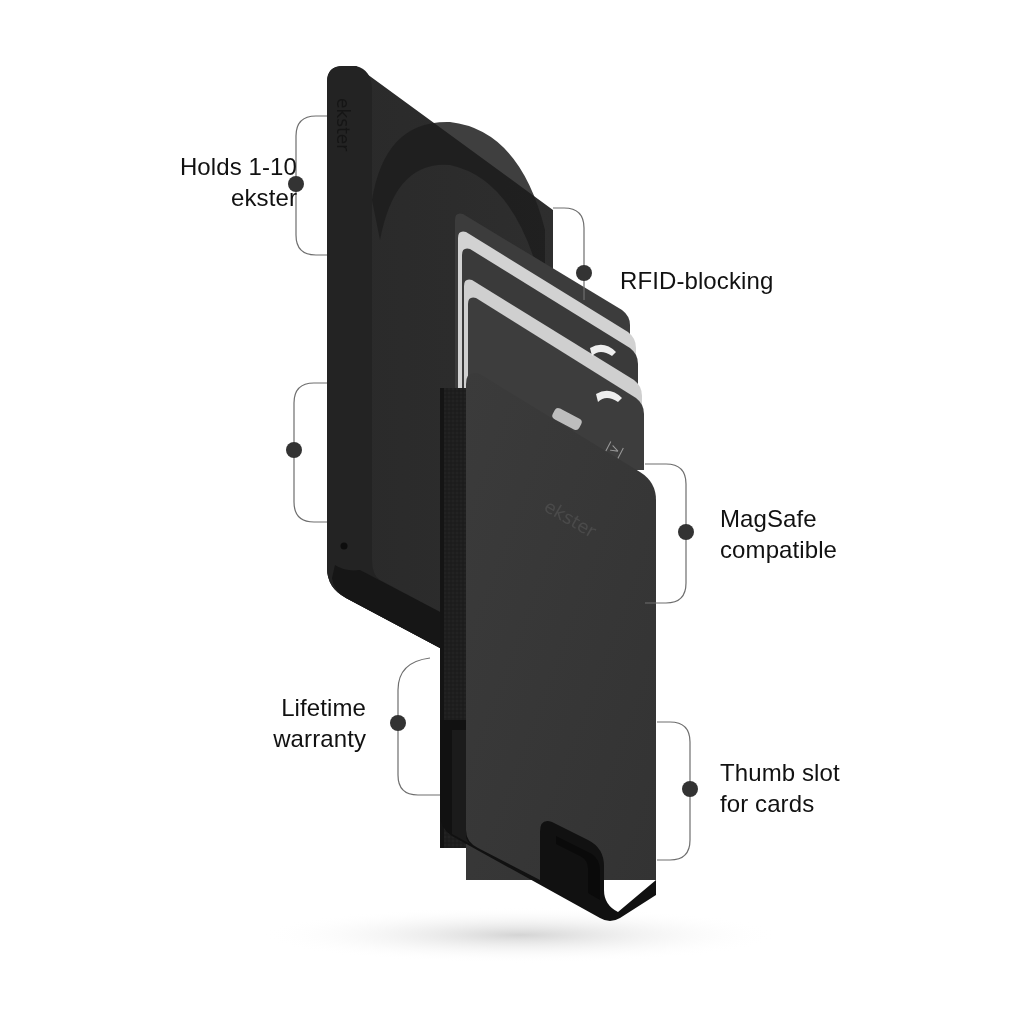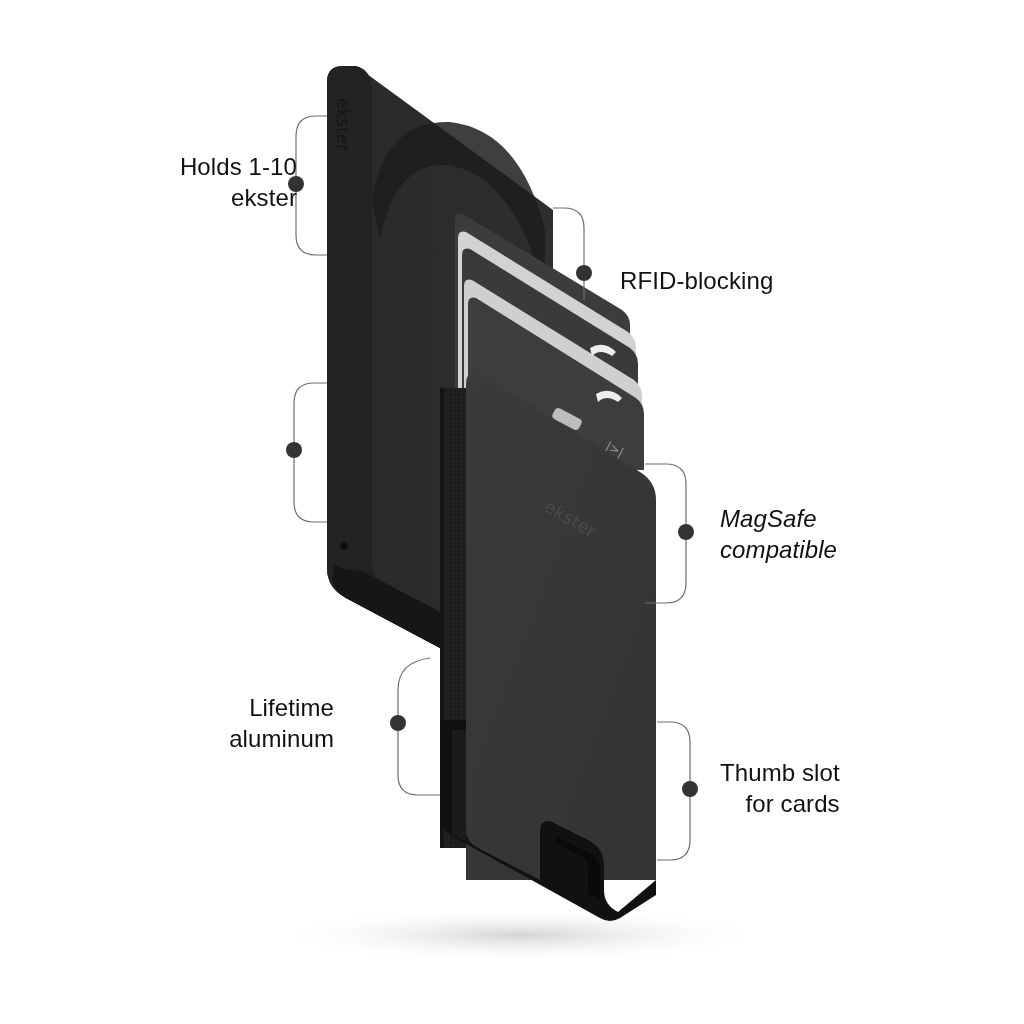--- a/index.html
+++ b/index.html
@@ -105,28 +105,28 @@
   <div class="label left" style="right:727px; top:151px;">
     <span>Holds 1-10</span>
     <span>ekster</span>
   </div>
 
   <div class="label right" style="left:620px; top:245px;margin-top:20px;">
     <span>RFID-blocking</span>
   </div>
 
 
-  <div class="label right" style="left:720px; top:503px;font-style:italic;">
+  <div class="label right" style="left:720px; top:503px;">
     <span>MagSafe</span>
     <span>compatible</span>
   </div>
 
-  <div class="label left" style="right:690px; top:692px;">
+  <div class="label left" style="right:658px; top:692px;">
     <span>Lifetime</span>
-    <span>aluminum</span>
+    <span>warranty</span>
   </div>
 
-  <div class="label right" style="left:720px; top:757px;text-align:right;">
+  <div class="label right" style="left:720px; top:757px;">
     <span>Thumb slot</span>
     <span>for cards</span>
   </div>
 
 </div>
 
 </body></html>

